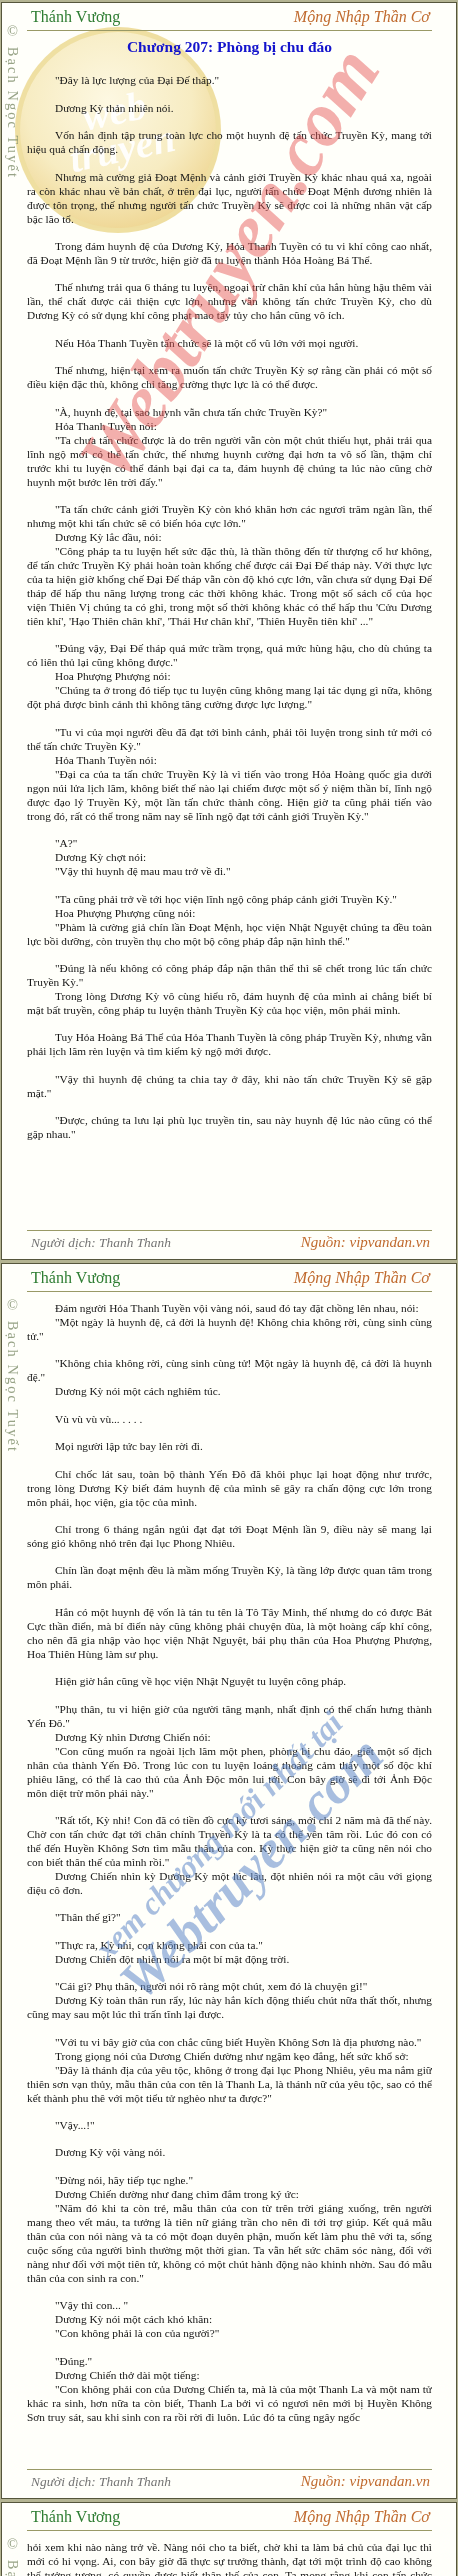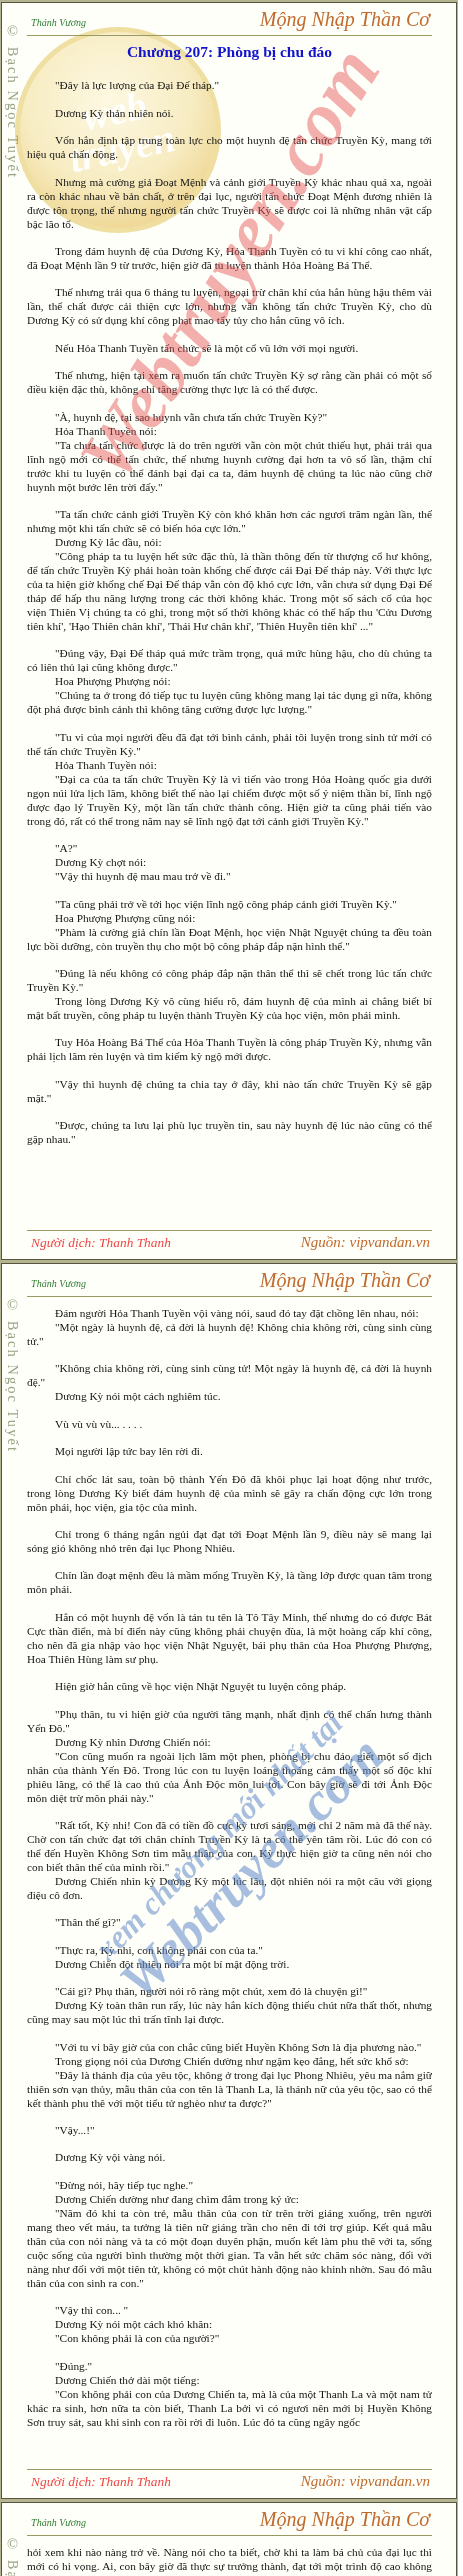--- a/index.html
+++ b/index.html
@@ -27,22 +27,22 @@
   }
   .page-1{height:1258px;}
   .page-2{height:1236px;}
   .page-3{height:1288px;}
   .page-header{
     position:relative;z-index:2;
     display:flex;justify-content:space-between;align-items:baseline;
     border-bottom:1px solid #999966;
     padding:1px 2.1px 4.1px 4.1px;
   }
-  .h-left{font-style:italic;font-size:10px;color:#2e7d32;}
-  .h-right{font-style:italic;font-size:20px;color:#c06a2e;}
+  .h-left{font-size:16px;color:#2e7d32;}
+  .h-right{font-style:italic;font-size:16px;color:#c06a2e;}
   .chapter-title{
     position:relative;z-index:2;
     margin:7.2px 0 12.4px 0;
     text-align:center;
     font-size:15.5px;font-weight:bold;color:#1414cc;
   }
   .page-body{
     position:relative;z-index:2;
     flex:1;
     overflow:hidden;
@@ -57,21 +57,21 @@
   }
   .para.gap{margin-top:13.4px;}
   .para.noind{text-indent:0;}
   .page-footer{
     position:relative;z-index:2;
     display:flex;justify-content:space-between;align-items:baseline;
     border-top:1px solid #999966;
     padding:3.1px 2.1px 2.1px 4.1px;
     margin-top:4.1px;
   }
-  .f-left{font-style:italic;font-size:13.4px;color:#ef4444;}
+  .f-left{font-style:italic;font-size:13.4px;color:#737373;}
   .f-right{font-style:italic;font-size:15px;color:#c06a2e;}
   .side-mark{
     position:absolute;left:1.5px;top:33px;z-index:3;
     writing-mode:vertical-rl;
     font-size:14.4px;letter-spacing:2.1px;
     color:rgba(125,140,105,0.8);
     white-space:nowrap;
     pointer-events:none;
   }
   .page-1 .side-mark{top:20.6px;}

